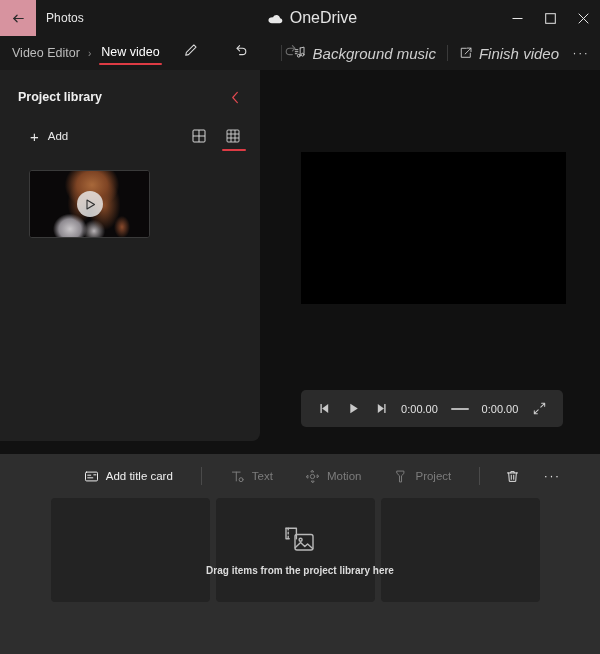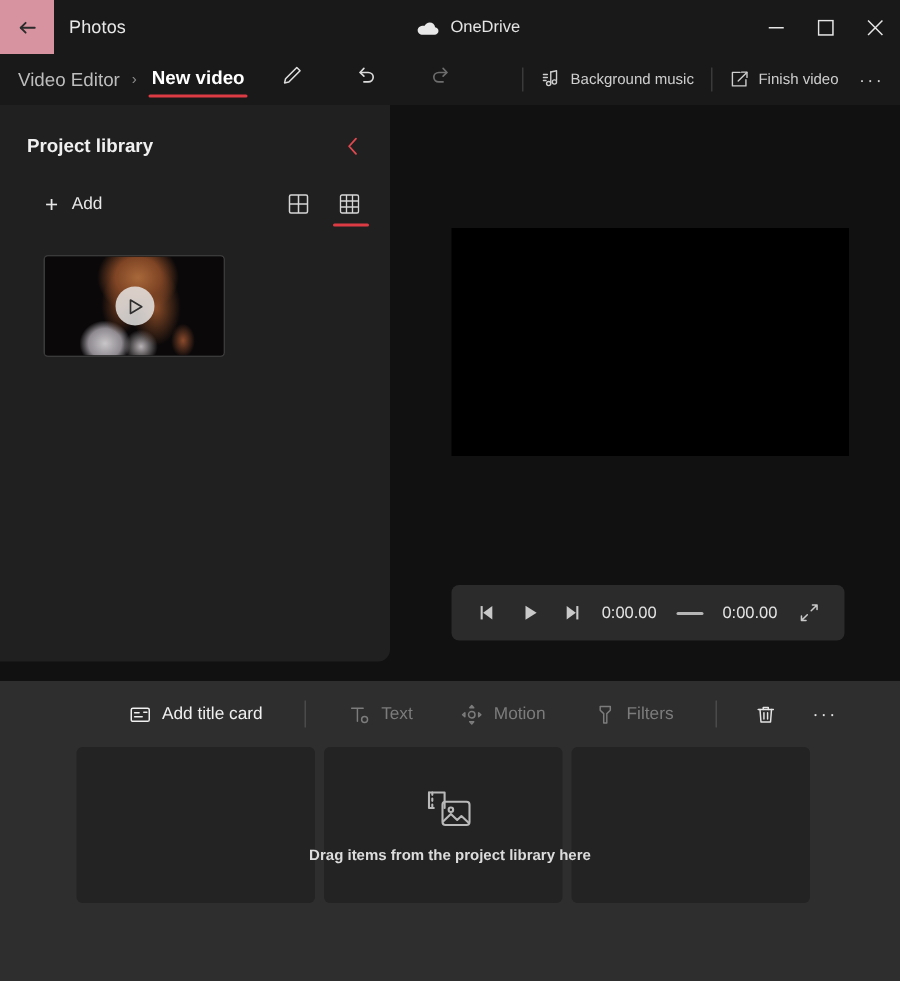--- a/index.html
+++ b/index.html
@@ -42,21 +42,21 @@
     letter-spacing: .1px;
   }
   .tb-center {
     flex: 1;
     display: flex;
     align-items: center;
     justify-content: center;
     gap: 7px;
     padding-left: 40px;
   }
-  .onedrive-label { font-size: 11px; color: #e4e4e4; }
+  .onedrive-label { font-size: 16px; color: #e4e4e4; }
   .cloud-icon { display: block; }
   .win-controls { display: flex; flex: 0 0 auto; }
   .win-btn {
     width: 33px; height: 36px;
     display: flex; align-items: center; justify-content: center;
     color: #e6e6e6;
   }
   .win-btn svg { display: block; }
 
   
@@ -69,21 +69,21 @@
     position: relative;
     padding: 0 6px 0 12px;
   }
   .breadcrumb { display: flex; align-items: center; gap: 8px; height: 100%; }
   .crumb-prev { font-size: 12.5px; color: #bdbdbd; }
   .crumb-sep { font-size: 10px; color: #8a8a8a; }
   .crumb-cur {
     position: relative;
     font-size: 12.5px;
     color: #ffffff;
-    font-weight: 700;
+    font-weight: 400;
     padding: 0 2px 6px 2px;
     display: flex; align-items: center; height: 100%;
     padding-top: 4px;
   }
   .crumb-cur::after {
     content: "";
     position: absolute;
     left: 0; right: 0; bottom: 5px;
     height: 2px;
     background: #dd3b44;
@@ -98,22 +98,23 @@
   .icon-btn svg { display: block; }
   .cmd-right {
     position: absolute;
     right: 6px; top: 0;
     height: 100%;
     display: flex; align-items: center;
   }
   .cmd-item {
     display: flex; align-items: center; gap: 6px;
     padding: 0 9px; height: 26px;
-    font-size: 10px;
+    font-size: 15px;
     color: #cfcfcf;
+    font-style: italic;
   }
   .vsep { width: 1px; height: 16px; background: #3a3a3a; margin: 0 2px; }
   .more-btn {
     width: 26px; height: 26px;
     display: flex; align-items: center; justify-content: center;
     color: #cfcfcf;
     letter-spacing: 1.6px;
     font-size: 12px;
   }
 
@@ -493,21 +494,21 @@
         <svg width="15" height="15" viewBox="0 0 16 16" fill="none" stroke="currentColor" stroke-width="1.05" stroke-linecap="round" stroke-linejoin="round">
           <circle cx="8" cy="8" r="2.3"></circle>
           <path d="M8 1.5l1.4 1.6H6.6zM8 14.5l-1.4-1.6h2.8zM1.5 8l1.6-1.4v2.8zM14.5 8l-1.6 1.4V6.6z"></path>
         </svg>
         <span>Motion</span>
       </div>
       <div class="sb-item disabled">
         <svg width="15" height="15" viewBox="0 0 16 16" fill="none" stroke="currentColor" stroke-width="1.05" stroke-linecap="round" stroke-linejoin="round">
           <path d="M4.4 2.2h7.2v2.6l-2.5 2.4v6.6H6.9V7.2L4.4 4.8z"></path>
         </svg>
-        <span>Filters</span>
+        <span>Project</span>
       </div>
       <div class="sb-sep"></div>
       <div class="sb-icon-btn">
         <svg width="15" height="15" viewBox="0 0 16 16" fill="none" stroke="currentColor" stroke-width="1.05" stroke-linecap="round" stroke-linejoin="round">
           <path d="M2.6 4.2h10.8"></path>
           <path d="M6.2 4.2V2.8h3.6v1.4"></path>
           <path d="M3.9 4.2l.7 9h6.8l.7-9"></path>
           <path d="M6.7 6.6v4.4M9.3 6.6v4.4"></path>
         </svg>
       </div>

